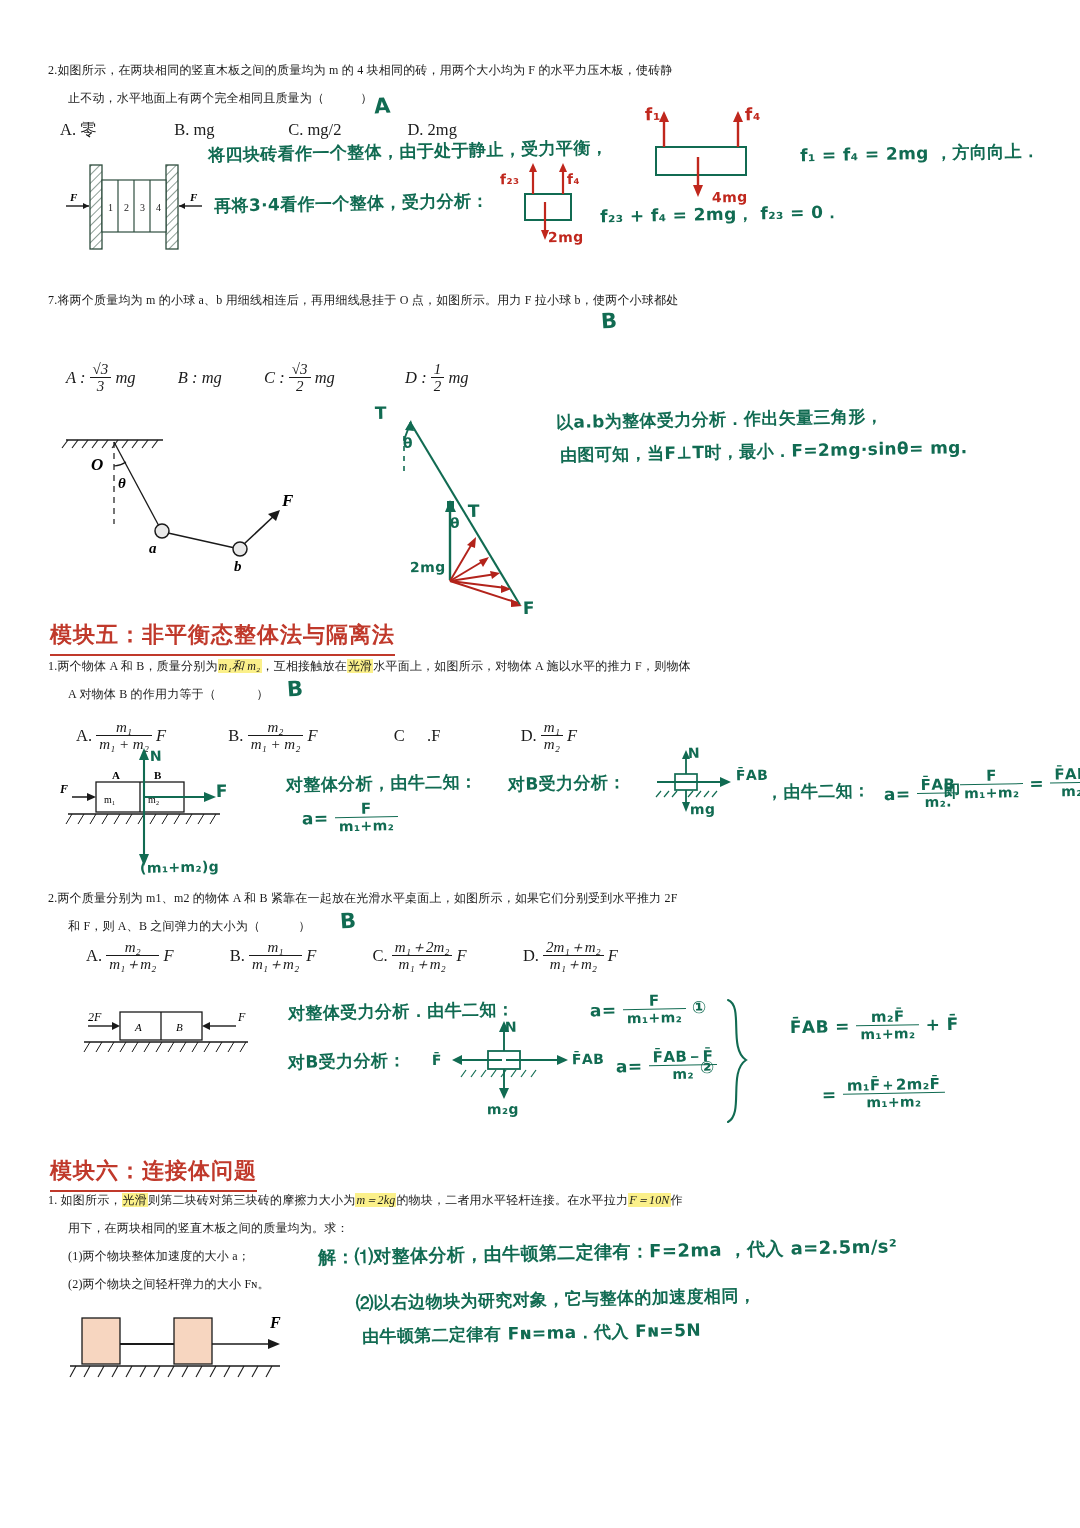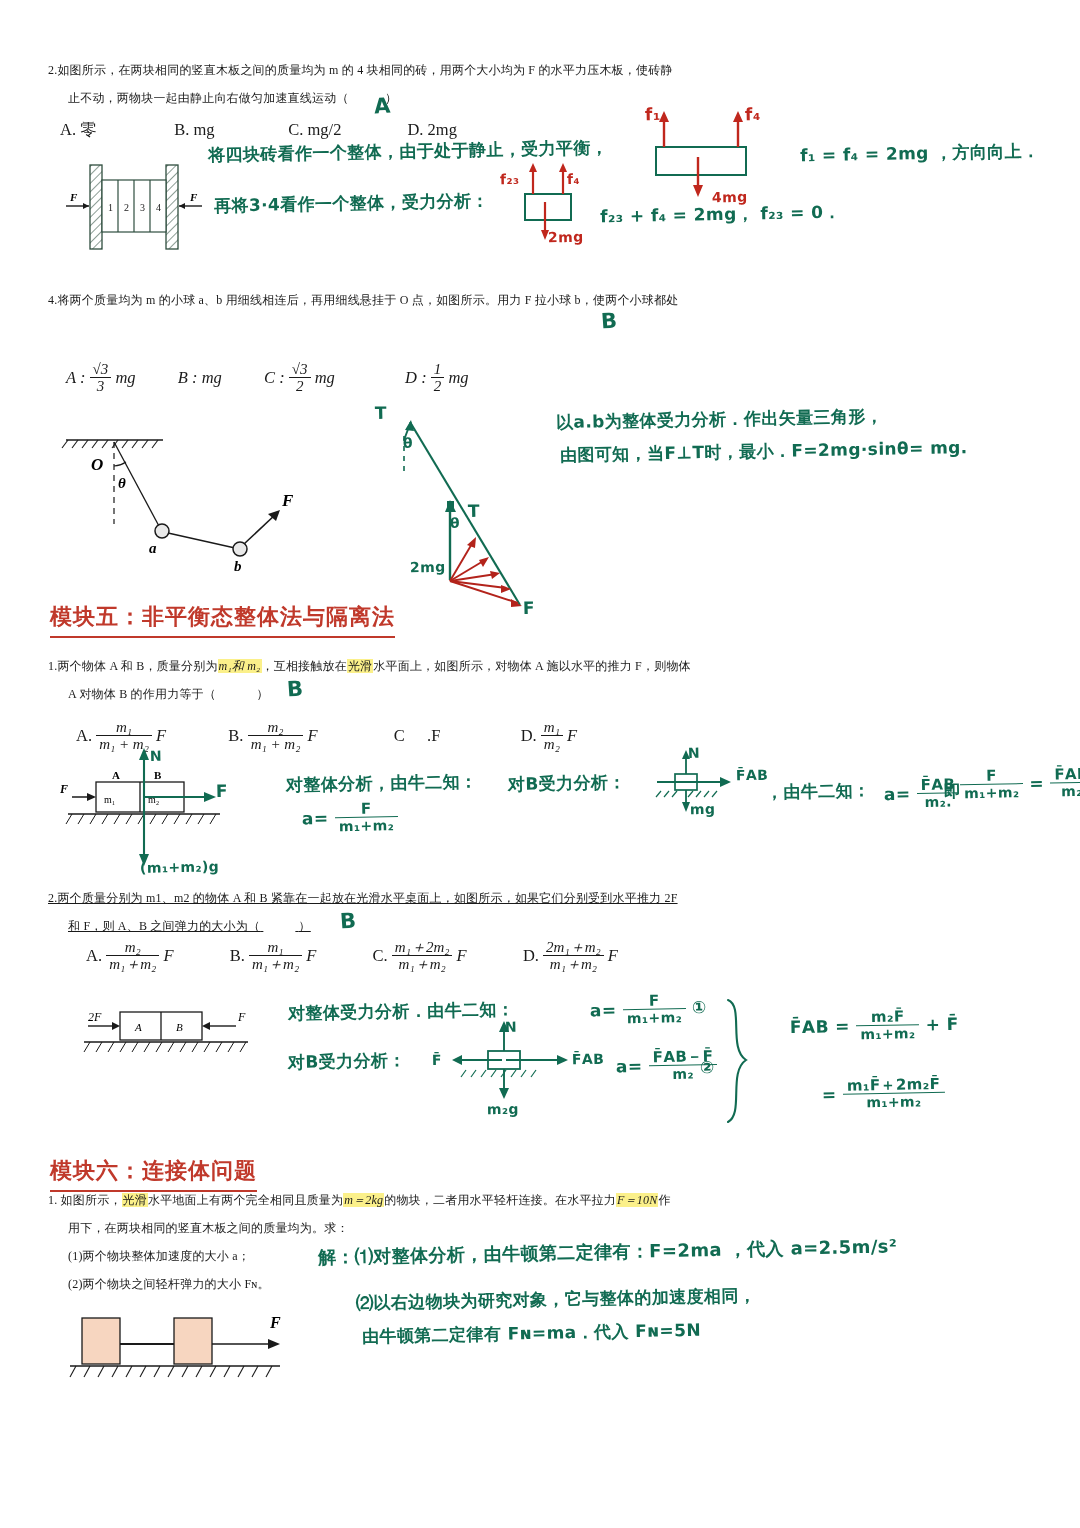--- a/index.html
+++ b/index.html
@@ -61,21 +61,21 @@
   svg.fig{position:absolute;overflow:visible;}
 </style>
 </head>
 <body>
 
 <div class="page">
 
   <div class="q" style="left:48px;top:56px;width:990px;">
     <span class="ln">2.如图所示，在两块相同的竖直木板之间的质量均为 m 的 4 块相同的砖，用两个大小均为 F 的水平力压木板，使砖静</span>
     <span class="ln indent">
-      <span>止不动，两物块一起由静止向右做匀加速直线运动（</span>
+      <span>止不动，水平地面上有两个完全相同且质量为（</span>
       <span style="display:inline-block;width:30px;"></span>
       <span>）</span>
     </span>
   </div>
   <span class="hw ans" style="left:374px;top:95px;">A</span>
 
   <div class="opts" style="left:60px;top:119px;">
     <span style="width:110px">A. 零</span>
     <span style="width:110px">B. mg</span>
     <span style="width:115px">C. mg/2</span>
@@ -132,21 +132,21 @@
     <polygon points="58,92 53,80 63,80" fill="#c0271d"></polygon>
   </svg>
   <span class="hw red" style="left:645px;top:103px;">f₁</span>
   <span class="hw red" style="left:745px;top:103px;">f₄</span>
   <span class="hw red sm" style="left:712px;top:186px;">4mg</span>
 
   <span class="hw" style="left:800px;top:142px;">f₁ = f₄ = 2mg ，方向向上．</span>
   <span class="hw" style="left:600px;top:203px;">f₂₃ + f₄ = 2mg，  f₂₃ = 0．</span>
 
   <div class="q" style="left:48px;top:286px;width:990px;">
-    <span class="ln">4.将两个质量均为 m 的小球 a、b 用细线相连后，再用细线悬挂于 O 点，如图所示。用力 F 拉小球 b，使两个小球都处</span>
+    <span class="ln">7.将两个质量均为 m 的小球 a、b 用细线相连后，再用细线悬挂于 O 点，如图所示。用力 F 拉小球 b，使两个小球都处</span>
   </div>
   <span class="hw ans" style="left:601px;top:310px;">B</span>
 
   <div class="opts" style="left:66px;top:362px;font-style:italic;">
     <span>
       <span>A :</span>
       <span class="frac"><span class="num">√3</span><span class="den">3</span></span>
       <span>mg</span>
     </span>
     <span style="display:inline-block;width:34px"></span>
@@ -220,21 +220,21 @@
   <span class="hw" style="left:375px;top:402px;">T</span>
   <span class="hw sm" style="left:403px;top:432px;">θ</span>
   <span class="hw" style="left:468px;top:500px;">T</span>
   <span class="hw sm" style="left:450px;top:512px;">θ</span>
   <span class="hw sm" style="left:410px;top:556px;">2mg</span>
   <span class="hw" style="left:523px;top:597px;">F</span>
 
   <span class="hw" style="left:556px;top:408px;">以a.b为整体受力分析．作出矢量三角形，</span>
   <span class="hw" style="left:560px;top:440px;">由图可知，当F⊥T时，最小．F=2mg·sinθ= mg.</span>
 
-  <div class="module" style="left:50px;top:602px;">模块五：非平衡态整体法与隔离法</div>
+  <div class="module" style="left:50px;top:620px;">模块五：非平衡态整体法与隔离法</div>
 
   <div class="q" style="left:48px;top:652px;width:1000px;">
     <span class="ln">
       <span>1.两个物体 A 和 B，质量分别为</span><span class="hl ital">m₁和 m₂</span><span>，互相接触放在</span><span class="hl">光滑</span><span>水平面上，如图所示，对物体 A 施以水平的推力 F，则物体</span>
     </span>
     <span class="ln indent">
       <span>A 对物体 B 的作用力等于（</span>
       <span style="display:inline-block;width:34px;"></span>
       <span>）</span>
     </span>
@@ -340,21 +340,21 @@
     <span>a=</span>
     <span class="hwfrac"><span class="n">F̄AB</span><span class="d">m₂.</span></span>
   </span>
   <span class="hw" style="left:944px;top:780px;">即</span>
   <span class="hw" style="left:960px;top:768px;">
     <span class="hwfrac"><span class="n">F</span><span class="d">m₁+m₂</span></span>
     <span>=</span>
     <span class="hwfrac"><span class="n">F̄AB</span><span class="d">m₂</span></span>
   </span>
 
-  <div class="q" style="left:48px;top:884px;width:1000px;text-decoration:underline;">
+  <div class="q" style="left:48px;top:884px;width:1000px;">
     <span class="ln">2.两个质量分别为 m1、m2 的物体 A 和 B 紧靠在一起放在光滑水平桌面上，如图所示，如果它们分别受到水平推力 2F</span>
     <span class="ln indent">
       <span>和 F，则 A、B 之间弹力的大小为（</span>
       <span style="display:inline-block;width:32px;"></span>
       <span>）</span>
     </span>
   </div>
   <span class="hw ans" style="left:340px;top:910px;">B</span>
 
   <div class="opts" style="left:86px;top:940px;">
@@ -465,21 +465,21 @@
   </span>
   <span class="hw" style="left:822px;top:1078px;">
     <span>=</span>
     <span class="hwfrac"><span class="n">m₁F̄＋2m₂F̄</span><span class="d">m₁+m₂</span></span>
   </span>
 
   <div class="module" style="left:50px;top:1156px;">模块六：连接体问题</div>
 
   <div class="q" style="left:48px;top:1186px;width:1000px;">
     <span class="ln">
-      <span>1. 如图所示，</span><span class="hl">光滑</span><span>水平地面上有两个完全相同且质量为</span><span class="hl ital">m＝2kg</span><span>的物块，二者用水平轻杆连接。在水平拉力</span><span class="hl ital">F＝10N</span><span>作</span>
+      <span>1. 如图所示，</span><span class="hl">光滑</span><span>则第二块砖对第三块砖的摩擦力大小为</span><span class="hl ital">m＝2kg</span><span>的物块，二者用水平轻杆连接。在水平拉力</span><span class="hl ital">F＝10N</span><span>作</span>
     </span>
     <span class="ln indent">用下，在两块相同的竖直木板之间的质量均为。求：</span>
     <span class="ln indent">(1)两个物块整体加速度的大小 a；</span>
     <span class="ln indent">(2)两个物块之间轻杆弹力的大小 Fɴ。</span>
   </div>
 
   <span class="hw" style="left:318px;top:1240px;font-size:18px;">解：⑴对整体分析，由牛顿第二定律有：F=2ma ，代入 a=2.5m/s²</span>
   <span class="hw" style="left:356px;top:1288px;">⑵以右边物块为研究对象，它与整体的加速度相同，</span>
   <span class="hw" style="left:362px;top:1322px;">由牛顿第二定律有 Fɴ=ma．代入 Fɴ=5N</span>
 

